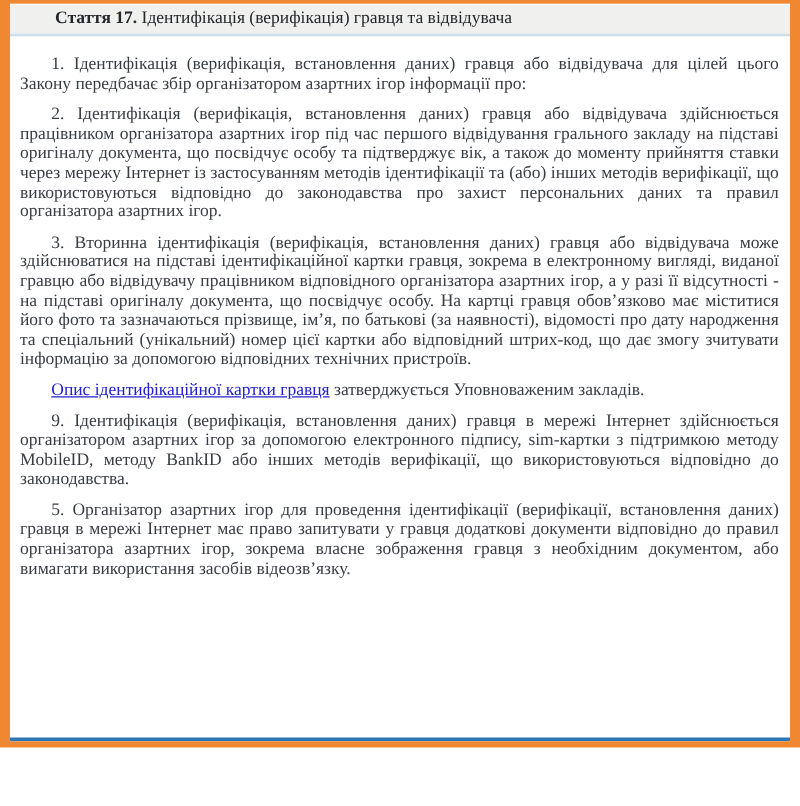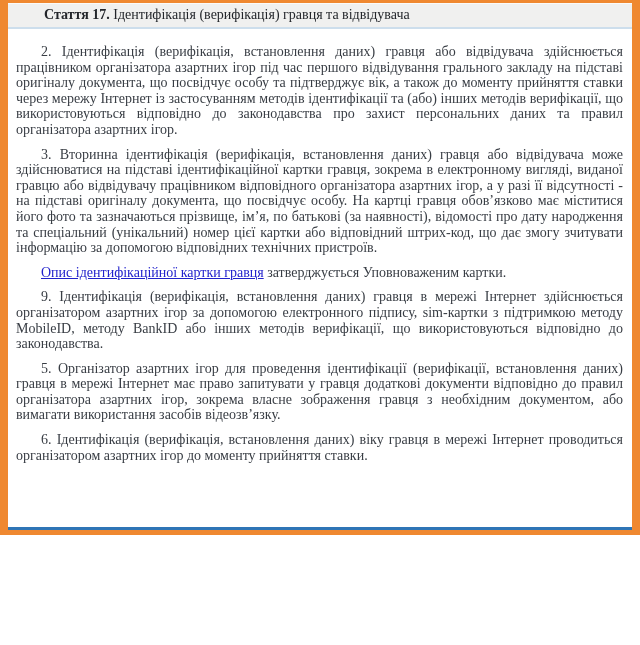--- a/index.html
+++ b/index.html
@@ -8,21 +8,21 @@
     background: #ffffff;
   }
   body {
     width: 640px;
     height: 645px;
     font-family: "Liberation Serif", serif;
   }
   .frame {
     box-sizing: border-box;
     width: 640px;
-    height: 535px;
+    height: 598px;
     border-style: solid;
     border-color: #ef8830;
     border-width: 3px 8px 5px 8px;
     background: #ffffff;
     display: flex;
     flex-direction: column;
     overflow: hidden;
   }
   .header-band {
     background: #f0f0ef;
@@ -66,23 +66,23 @@
 </head>
 <body>
 
 <div class="frame">
 
   <div class="header-band">
     <span class="num">Стаття 17.</span><span> Ідентифікація (верифікація) гравця та відвідувача</span>
   </div>
 
   <div class="article-body">
+    <p>1. Ідентифікація (верифікація, встановлення даних) гравця або відвідувача для цілей цього Закону передбачає збір організатором азартних ігор інформації про:</p>
     <p>2. Ідентифікація (верифікація, встановлення даних) гравця або відвідувача здійснюється працівником організатора азартних ігор під час першого відвідування грального закладу на підставі оригіналу документа, що посвідчує особу та підтверджує вік, а також до моменту прийняття ставки через мережу Інтернет із застосуванням методів ідентифікації та (або) інших методів верифікації, що використовуються відповідно до законодавства про захист персональних даних та правил організатора азартних ігор.</p>
     <p>3. Вторинна ідентифікація (верифікація, встановлення даних) гравця або відвідувача може здійснюватися на підставі ідентифікаційної картки гравця, зокрема в електронному вигляді, виданої гравцю або відвідувачу працівником відповідного організатора азартних ігор, а у разі її відсутності - на підставі оригіналу документа, що посвідчує особу. На картці гравця обов’язково має міститися його фото та зазначаються прізвище, ім’я, по батькові (за наявності), відомості про дату народження та спеціальний (унікальний) номер цієї картки або відповідний штрих-код, що дає змогу зчитувати інформацію за допомогою відповідних технічних пристроїв.</p>
-    <p><a class="doc-link">Опис ідентифікаційної картки гравця</a><span> затверджується Уповноваженим картки.</span></p>
+    <p><a class="doc-link">Опис ідентифікаційної картки гравця</a><span> затверджується Уповноваженим закладів.</span></p>
     <p>9. Ідентифікація (верифікація, встановлення даних) гравця в мережі Інтернет здійснюється організатором азартних ігор за допомогою електронного підпису, sim-картки з підтримкою методу MobileID, методу BankID або інших методів верифікації, що використовуються відповідно до законодавства.</p>
     <p>5. Організатор азартних ігор для проведення ідентифікації (верифікації, встановлення даних) гравця в мережі Інтернет має право запитувати у гравця додаткові документи відповідно до правил організатора азартних ігор, зокрема власне зображення гравця з необхідним документом, або вимагати використання засобів відеозв’язку.</p>
-    <p>6. Ідентифікація (верифікація, встановлення даних) віку гравця в мережі Інтернет проводиться організатором азартних ігор до моменту прийняття ставки.</p>
   </div>
 
   <div class="bottom-divider"></div>
 
 </div>
 
 </body></html>

